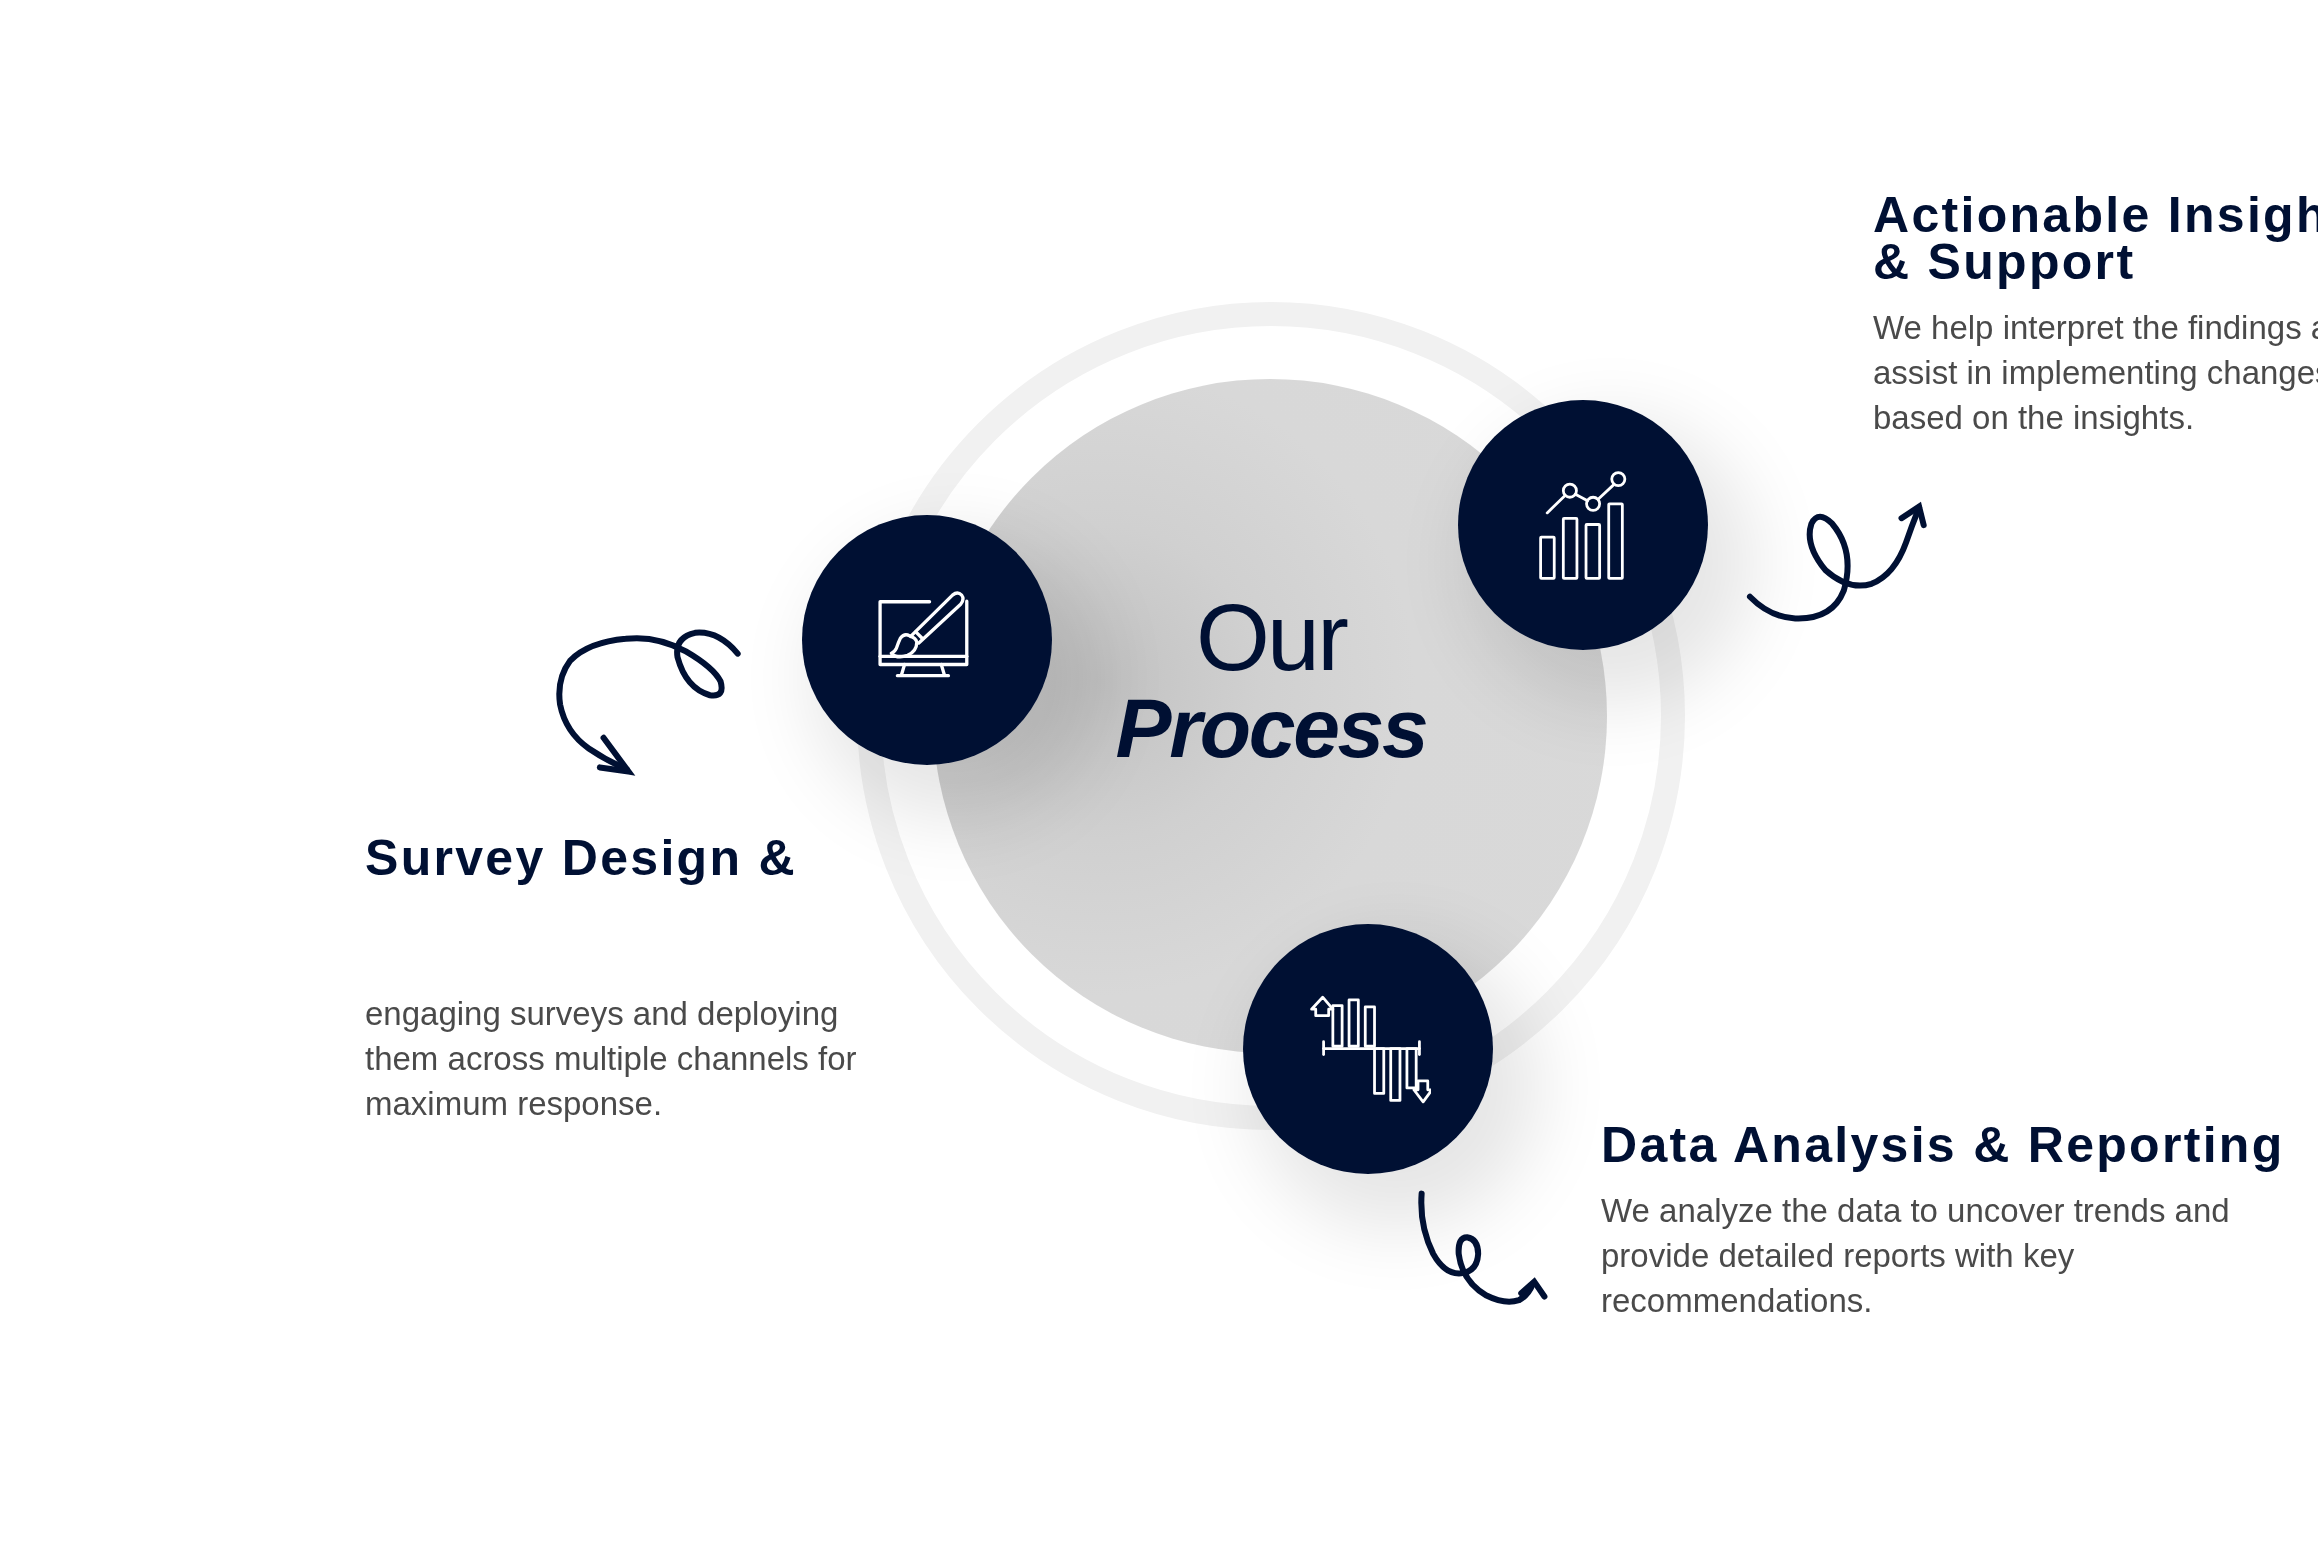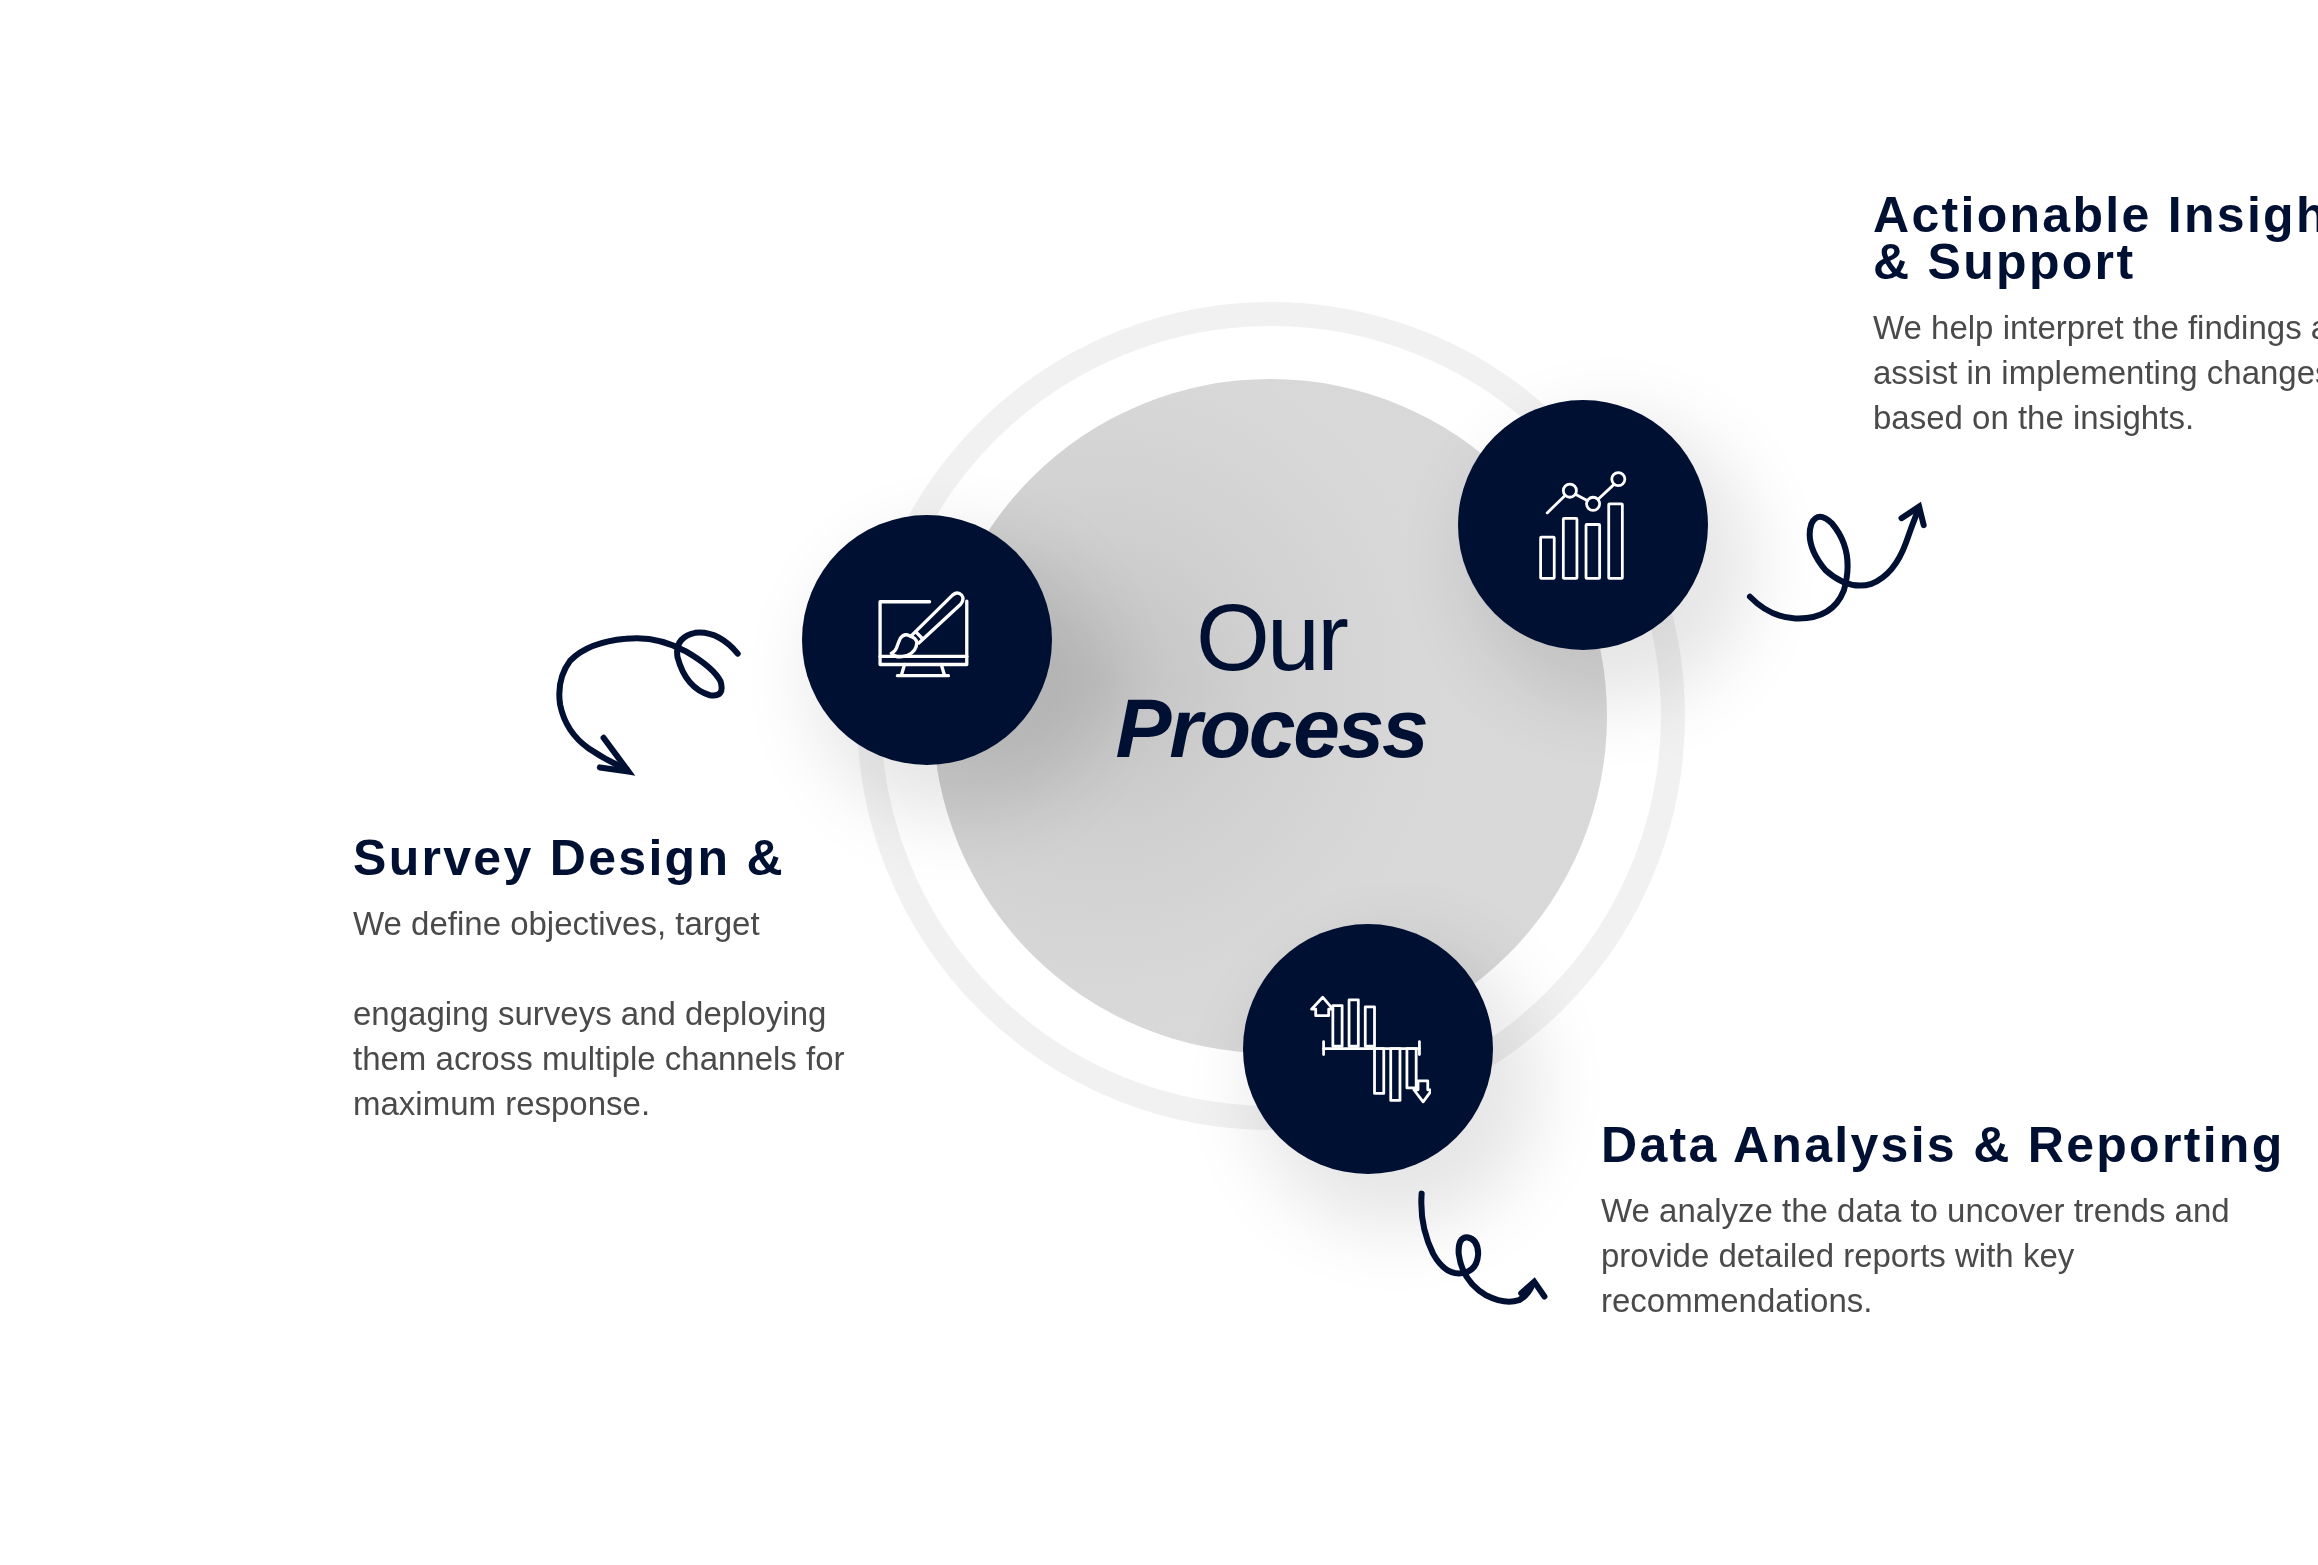--- a/index.html
+++ b/index.html
@@ -117,26 +117,26 @@
 <svg class="doodle" style="left:1744px; top:496px;" width="218" height="134" viewBox="0 0 470 290" fill="none" stroke="#001033" stroke-width="13" stroke-linecap="round">
   <path d="M12 218 Q55 262 110 265 Q190 268 215 205 Q240 120 190 60 Q160 30 145 60 Q130 105 175 160 Q225 205 275 190 Q325 170 350 100 Q362 65 378 25"></path>
   <path d="M340 48 L378 23 L388 63"></path>
 </svg>
 
 <svg class="doodle" style="left:1417px; top:1189px;" width="139" height="139" viewBox="0 0 300 300" fill="none" stroke="#001033" stroke-width="13" stroke-linecap="round">
   <path d="M10 10 Q5 80 35 140 Q60 185 95 182 Q130 178 132 140 Q132 108 108 104 Q88 104 90 140 Q98 200 150 230 Q190 250 220 240 Q240 230 250 205"></path>
   <path d="M225 225 L253 200 L275 232"></path>
 </svg>
 
-<div class="abs" style="left:353px; top:835px; width:580px;">
+<div class="abs" style="left:365px; top:835px; width:580px;">
   <h2 class="step-title">
     <span>Survey Design &amp;</span><br>
   </h2>
   <p class="step-desc">
-    <span>We define objectives, target</span><br>
+    <br>
     <br>
     <span>engaging surveys and deploying</span><br>
     <span>them across multiple channels for</span><br>
     <span>maximum response.</span>
   </p>
 </div>
 
 <div class="abs" style="left:1873px; top:192px; width:626px;">
   <h2 class="step-title">
     <span>Actionable Insights</span><br>

